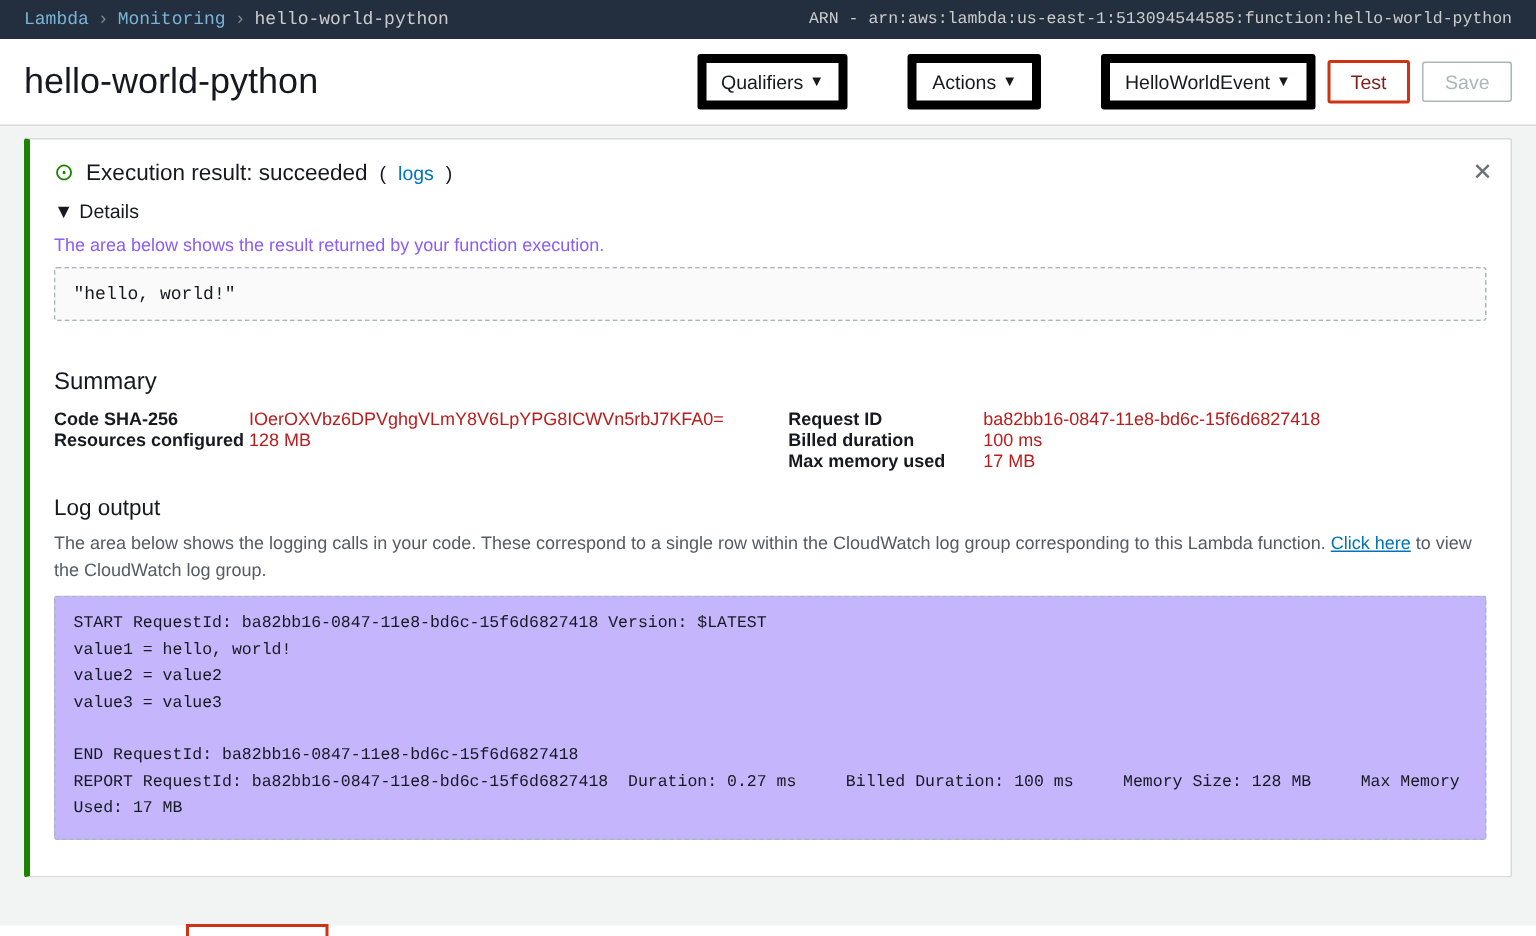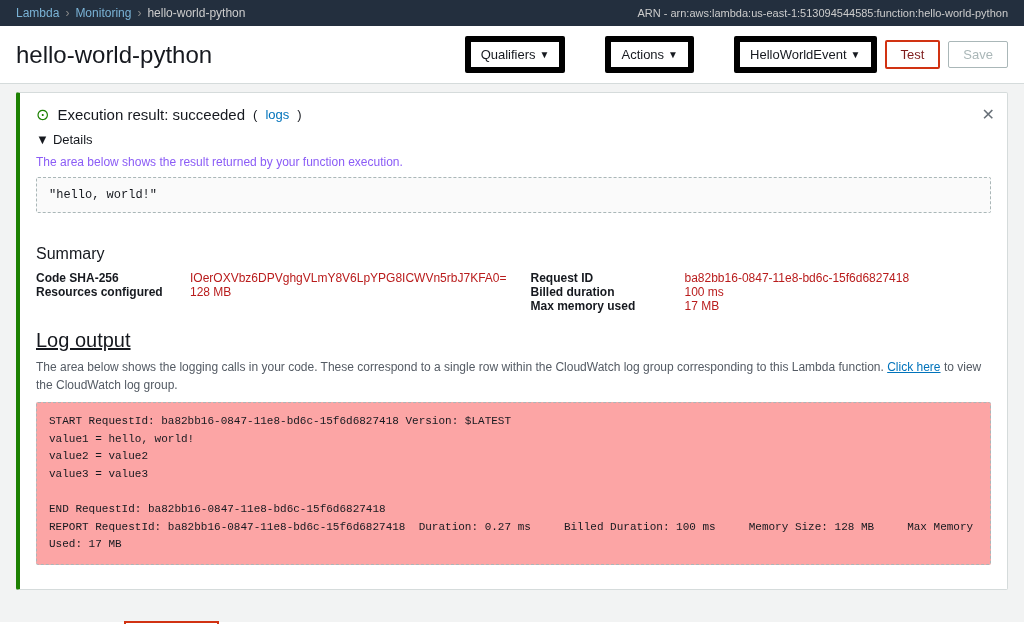--- a/index.html
+++ b/index.html
@@ -7,20 +7,21 @@
 
     
     .breadcrumb-bar {
       background: #232f3e;
       padding: 6px 16px;
       display: flex;
       align-items: center;
       gap: 6px;
       font-size: 12px;
       color: #ccc;
+      font-family: Liberation Mono, monospace;
     }
     .breadcrumb-bar a { color: #7ab3d6; text-decoration: none; }
     .breadcrumb-bar .sep { color: #888; }
     .breadcrumb-bar .arn-text { margin-left: auto; color: #ccc; font-size: 11px; }
 
     
     .header-bar {
       background: #fff;
       padding: 10px 16px;
       display: flex;
@@ -133,31 +134,31 @@
     }
 
     
     .summary-section { margin-bottom: 16px; }
     .summary-title { font-size: 16px; font-weight: 500; margin-bottom: 8px; margin-top: 32px; }
     .summary-grid {
       display: grid;
       grid-template-columns: 1fr 1fr;
       gap: 4px 24px;
     }
-    .summary-row { display: flex; gap: 24px; align-items: flex-end; font-size: 12px; }
+    .summary-row { display: flex; gap: 0; align-items: flex-end; font-size: 12px; }
     .summary-label { font-weight: 600; min-width: 130px; color: #16191f; }
     .summary-value { color: #b91c1c; }
 
     
     .log-section { margin-bottom: 12px; }
-    .log-title { font-size: 20px; font-weight: 500; margin-bottom: 6px; text-decoration: underline; }
+    .log-title { font-size: 15px; font-weight: 500; margin-bottom: 6px; }
     .log-description { font-size: 12px; color: #545b64; margin-bottom: 8px; line-height: 1.5; }
     .log-link { color: #0073bb; }
     .log-box {
-      background: #fca5a5;
+      background: #c4b5fd;
       border: 1px dashed #aab7b8;
       border-radius: 2px;
       padding: 10px 12px;
       font-family: 'Courier New', monospace;
       font-size: 11px;
       color: #16191f;
       line-height: 1.6;
     }
 
     

